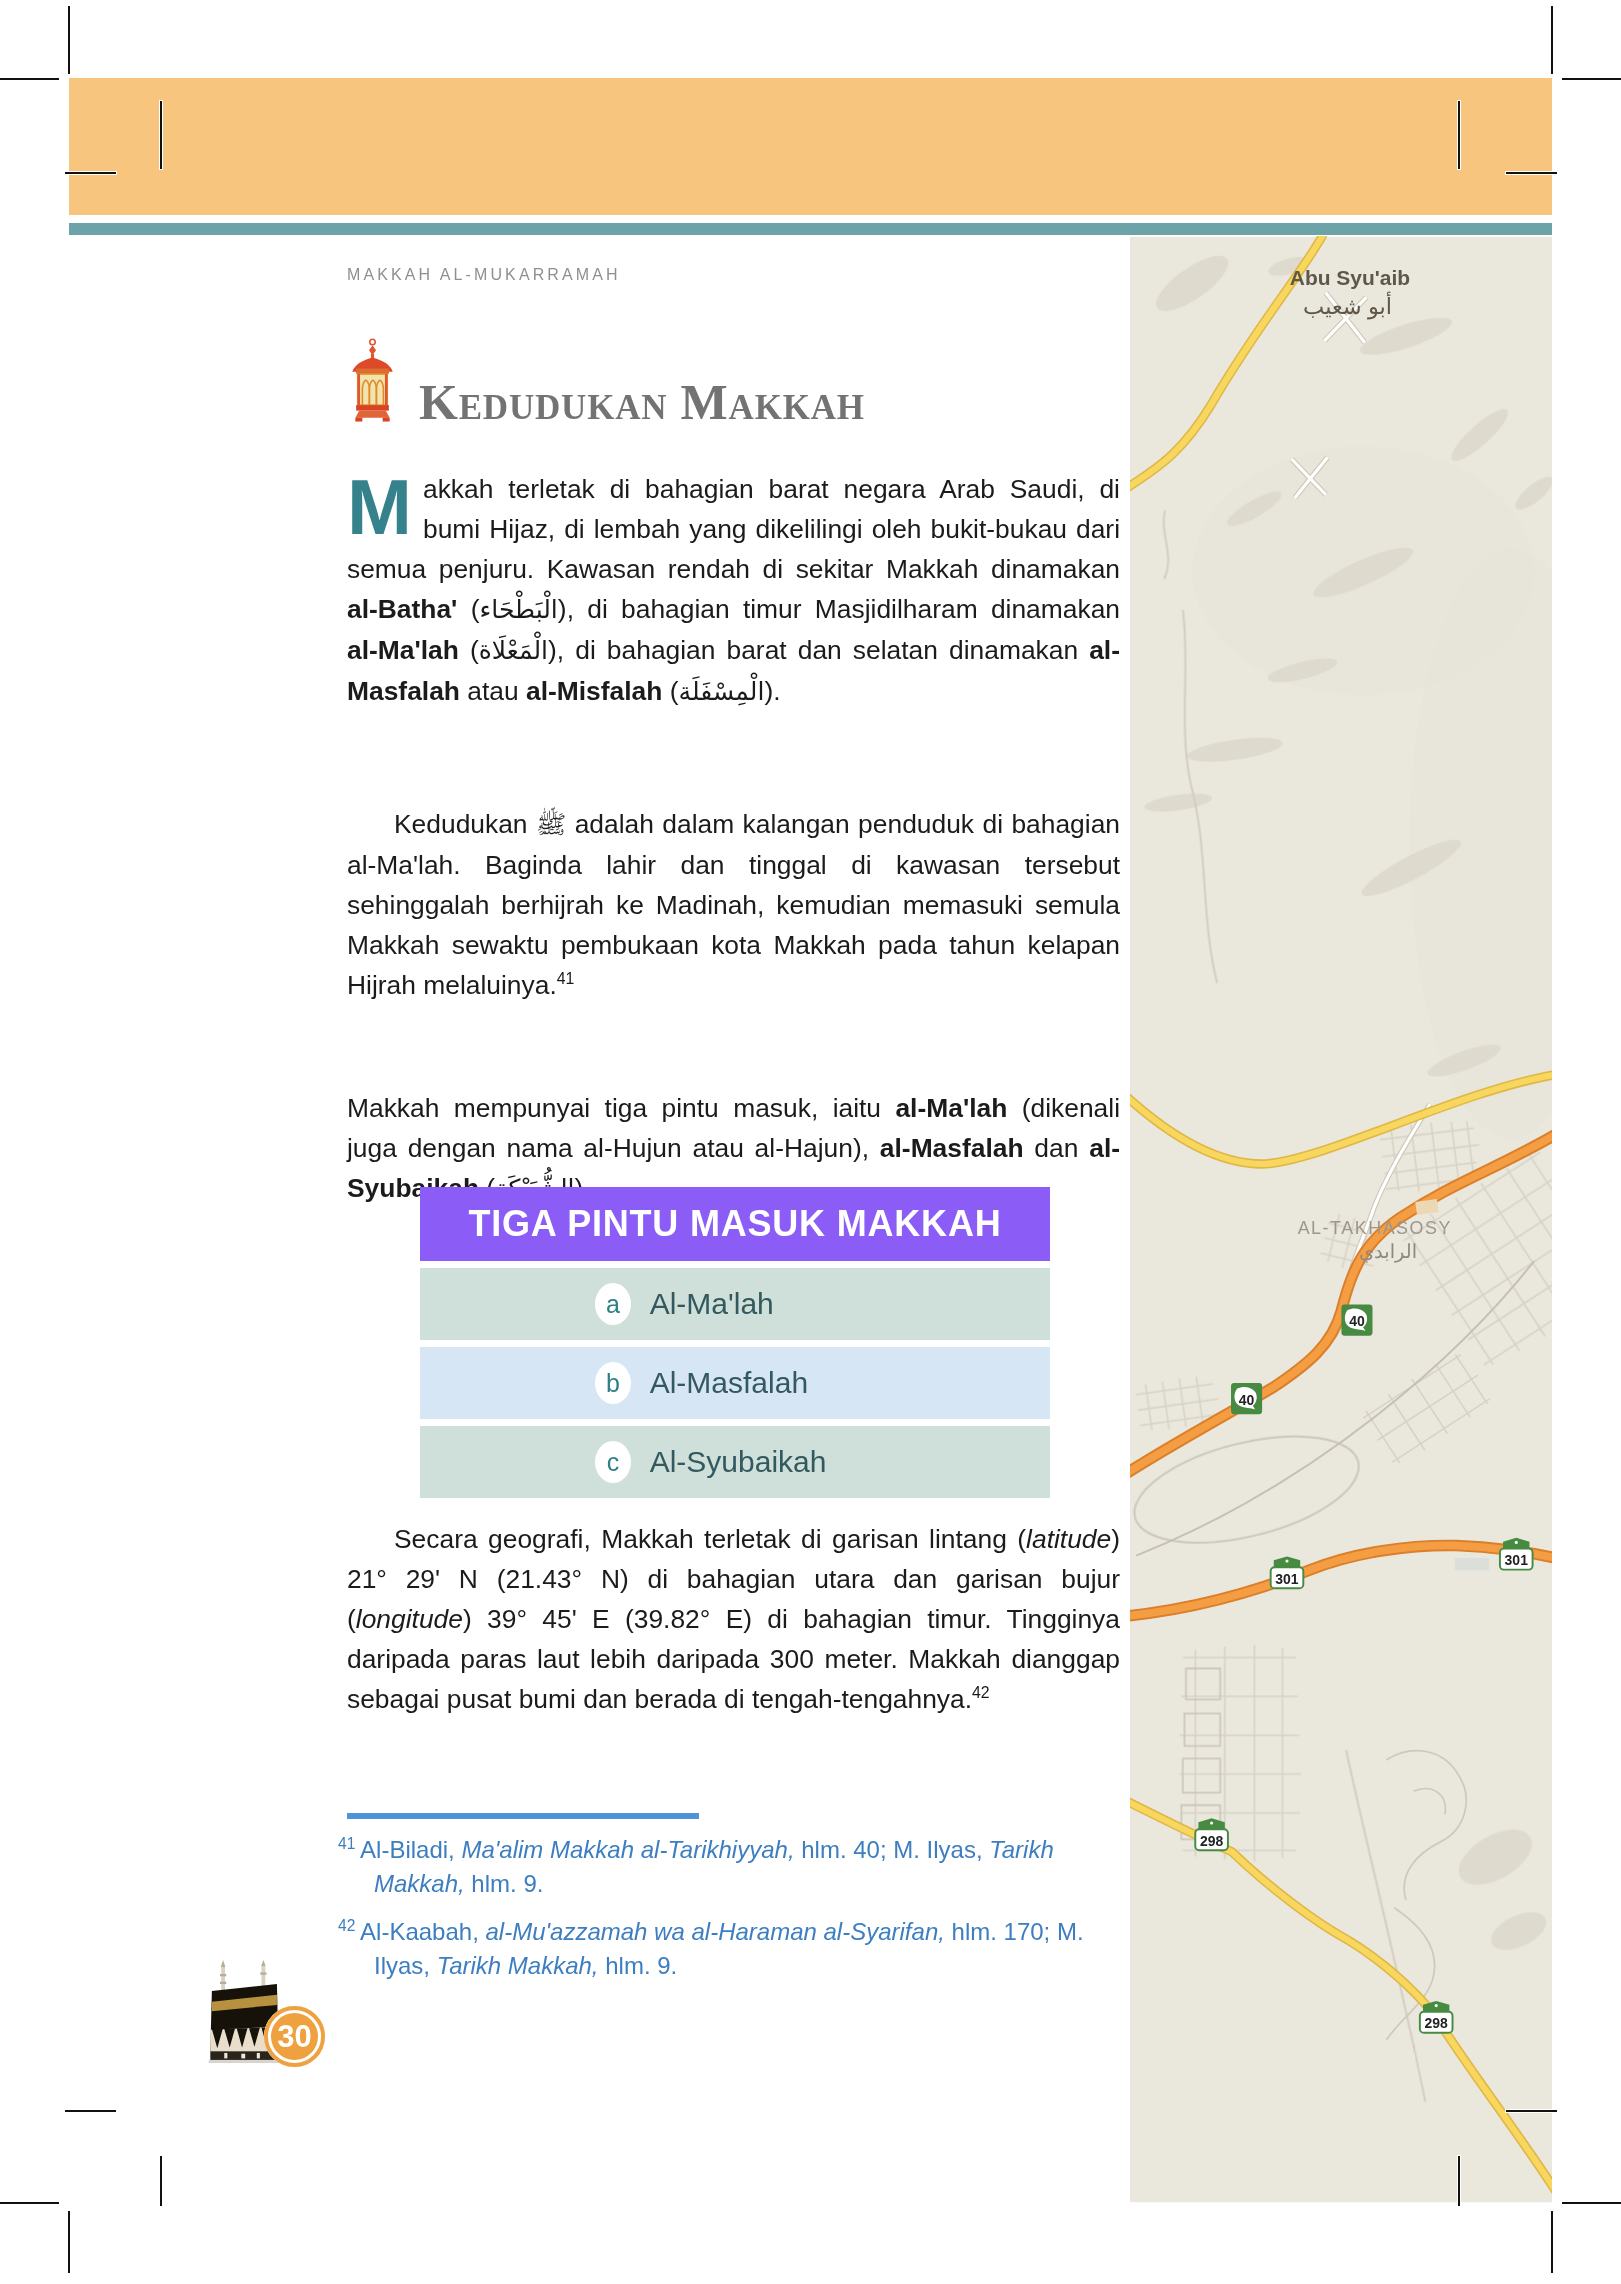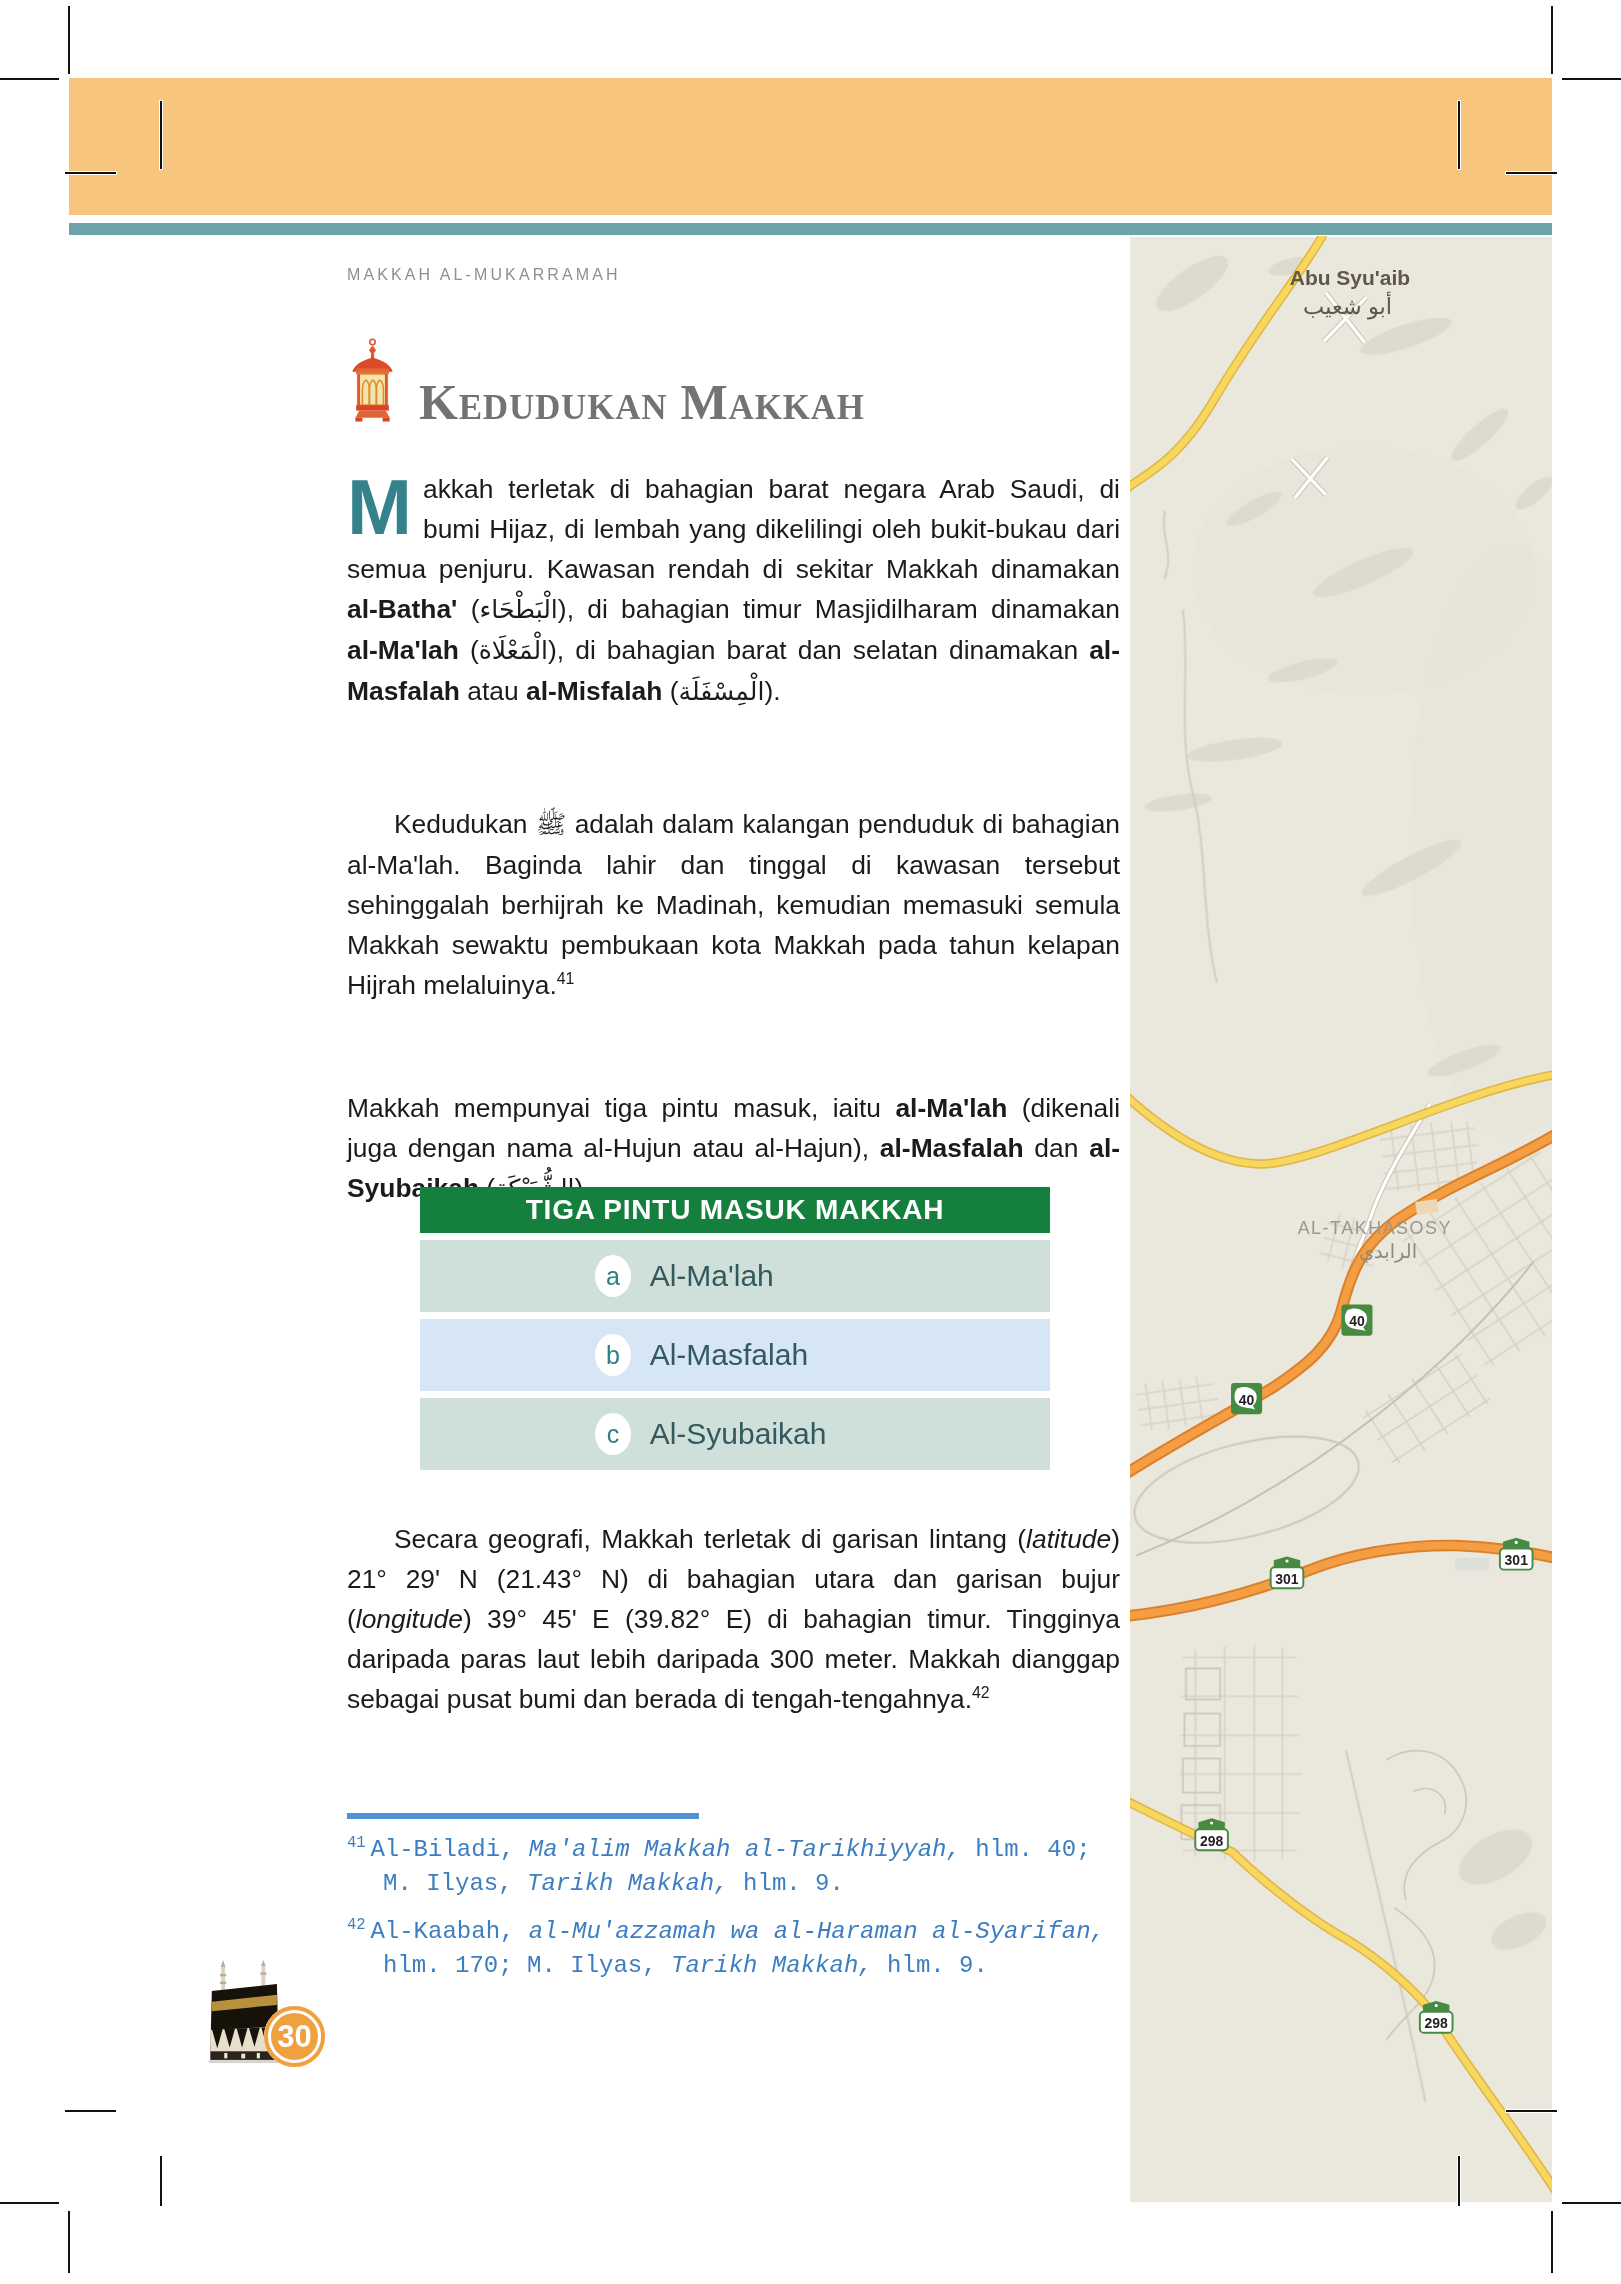--- a/index.html
+++ b/index.html
@@ -25,33 +25,33 @@
   .p3{top:1088px}
   .p4{top:1519px;text-indent:47px}
   .dropcap{float:left;font-size:78px;line-height:67px;font-weight:bold;color:#36828c;margin:4.7px 11px 1.6px 0}
   .seg-b{font-weight:bold}
   .seg-i{font-style:italic}
   .seg-ar{font-family:"DejaVu Sans",sans-serif;font-size:0.95em}
   .body-p sup{font-size:0.6em;line-height:0}
 
   
   .pintu-table{position:absolute;left:420px;top:1187px;width:630px}
-  .pintu-header{height:46px;background:#15803d;color:#fff;font-weight:bold;font-size:28px;
+  .pintu-header{height:74px;background:#8b5cf6;color:#fff;font-weight:bold;font-size:36px;
     letter-spacing:0.8px;display:flex;align-items:center;justify-content:center}
   .pintu-row{height:72px;margin-top:7px;display:flex;align-items:center;padding-left:175px;
     box-sizing:border-box;gap:18.7px}
   .row-a,.row-c{background:#cfe0da}
   .row-b{background:#d7e6f5}
   .pintu-badge{width:36px;height:42px;background:#fff;border-radius:50%;display:flex;flex:none;
     align-items:center;justify-content:center;font-size:25px;color:#2d8085}
   .pintu-label{font-size:30px;color:#33595f}
 
   
   .fn-rule{position:absolute;left:347px;top:1813px;width:352px;height:6.2px;background:#4e93d6}
-  .footnote{position:absolute;left:347px;width:773px;font-family:Liberation Mono, monospace;
+  .footnote{position:absolute;left:338px;width:773px;font-family:Liberation Sans, sans-serif;
     font-size:24px;line-height:34px;color:#3d7ec0;padding-left:36px;text-indent:-36px;box-sizing:border-box}
   .fn-41{top:1833px}
   .fn-42{top:1915px}
   .footnote sup{font-size:15.6px;margin-right:4.7px;line-height:0}
 
   
   .kaaba{position:absolute;left:201px;top:1960px}
   .page-badge{position:absolute;left:264px;top:2006px;width:61px;height:61px;border-radius:50%;
     background:#efa03f;box-shadow:inset 0 0 0 3.9px #efa03f,inset 0 0 0 7px #fff;
     display:flex;align-items:center;justify-content:center;font-size:31px;font-weight:600;color:#fff}

